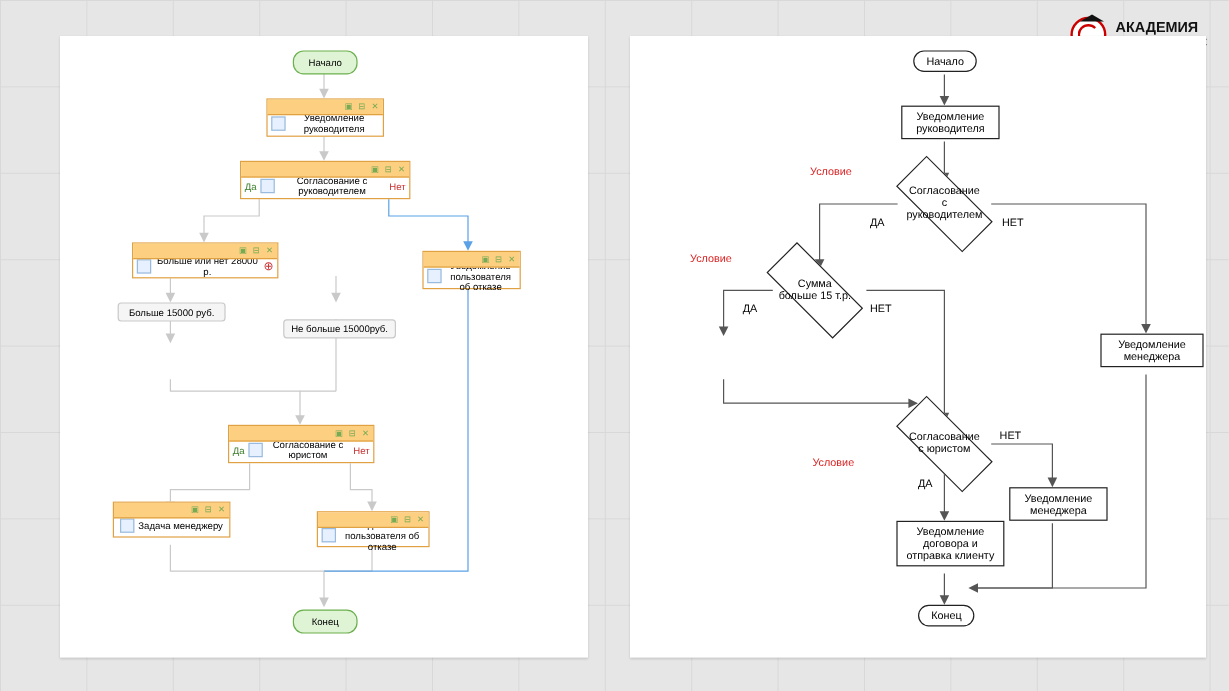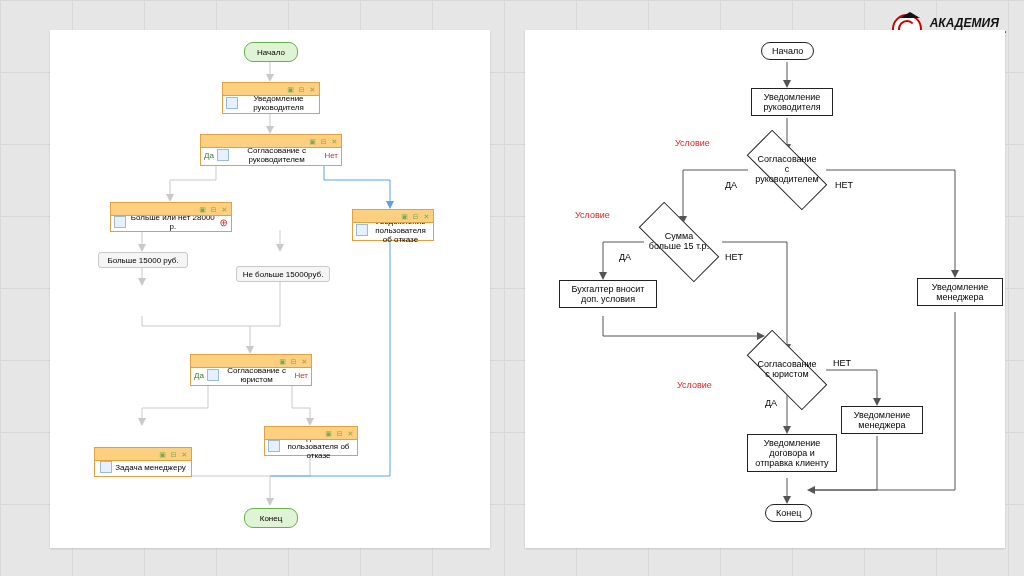--- a/index.html
+++ b/index.html
@@ -1,21 +1,21 @@
 <!DOCTYPE html>
 <html><head>
 <meta charset="utf-8">
 <style>
 html,body{margin:0;padding:0;width:1024px;height:576px;font-family:Arial,Helvetica,sans-serif;background:#e9e9e9;}
 .page{position:relative;width:1024px;height:576px;background:linear-gradient(#e6e6e6,#e6e6e6);}
 .grid{position:absolute;inset:0;background-image:linear-gradient(#d8d8d8 1px,transparent 1px),linear-gradient(90deg,#d8d8d8 1px,transparent 1px);background-size:72px 72px;}
 .panel{position:absolute;background:#fff;box-shadow:0 1px 2px rgba(0,0,0,.15);}
 .panel.left{left:50px;top:30px;width:440px;height:518px;}
 .panel.right{left:525px;top:30px;width:480px;height:518px;}
-.logo{position:absolute;right:18px;top:14px;display:flex;align-items:center;gap:8px;font-style:italic;}
+.logo{position:absolute;right:18px;top:14px;display:flex;align-items:center;gap:8px;}
 .logo-icon{width:26px;height:26px;border:2px solid #c00;border-radius:50%;background:#fff;position:relative;}
 .logo-icon::after{content:"";position:absolute;left:4px;top:4px;width:14px;height:14px;border:2px solid #c00;border-radius:50%;border-right-color:transparent;}
 .cap{position:absolute;width:0;height:0;border-left:10px solid transparent;border-right:10px solid transparent;border-bottom:6px solid #111;top:-4px;left:6px;}
 .logo-text{font-size:12px;font-weight:700;color:#111;line-height:12px;}
 
 .b{position:absolute;border:1px solid;font-size:8px;text-align:center;display:flex;align-items:center;justify-content:center;background:#fff;}
 .terminal{border-radius:9px;border-color:#6ab04c;background:#dff3d5;height:18px;}
 .box{border-color:#e0a143;background:#fff;}
 .header{position:absolute;height:12px;top:0;left:0;right:0;background:#fcd080;border-bottom:1px solid #e0a143;display:flex;justify-content:flex-end;align-items:center;gap:4px;padding:0 3px;}
 .header .c{width:7px;height:7px;font-size:7px;line-height:7px;color:#7a5;}
@@ -162,21 +162,21 @@
         </div>
     <div class="body" style="justify-content:space-between;width:100%">
           <span style="color:#3a7d2a;font-size:8px">Да</span>
           <span style="display:flex;align-items:center;gap:3px">
             <div class="ic"></div>
             <span>Согласование с юристом</span>
           </span>
           <span style="color:#c33;font-size:8px">Нет</span>
         </div>
   </div>
-  <div class="b box" style="left:44px;top:417px;width:96px;height:28px">
+  <div class="b box" style="left:44px;top:388px;width:96px;height:28px">
     <div class="header">
           <span class="c">▣</span>
           <span class="c">⊟</span>
           <span class="c">✕</span>
         </div>
     <div class="body">
           <div class="ic"></div>
           <span>Задача менеджеру</span>
         </div>
   </div>
@@ -232,21 +232,20 @@
   <div class="lbl" style="left:310px;top:150px">НЕТ</div>
 
   <div class="r rdiamond" style="left:115px;top:194px">
         <div class="d"></div>
         <div class="t">Сумма больше 15 т.р.</div>
       </div>
   <div class="lbl red" style="left:50px;top:180px">Условие</div>
   <div class="lbl" style="left:94px;top:222px">ДА</div>
   <div class="lbl" style="left:200px;top:222px">НЕТ</div>
 
-  <div class="r rproc" style="left:34px;top:250px;width:88px">Бухгалтер вносит доп. условия</div>
   <div class="r rproc" style="left:392px;top:248px;width:76px">Уведомление менеджера</div>
 
   <div class="r rdiamond" style="left:223px;top:322px">
         <div class="d"></div>
         <div class="t">Согласование с юристом</div>
       </div>
   <div class="lbl red" style="left:152px;top:350px">Условие</div>
   <div class="lbl" style="left:240px;top:368px">ДА</div>
   <div class="lbl" style="left:308px;top:328px">НЕТ</div>
 

